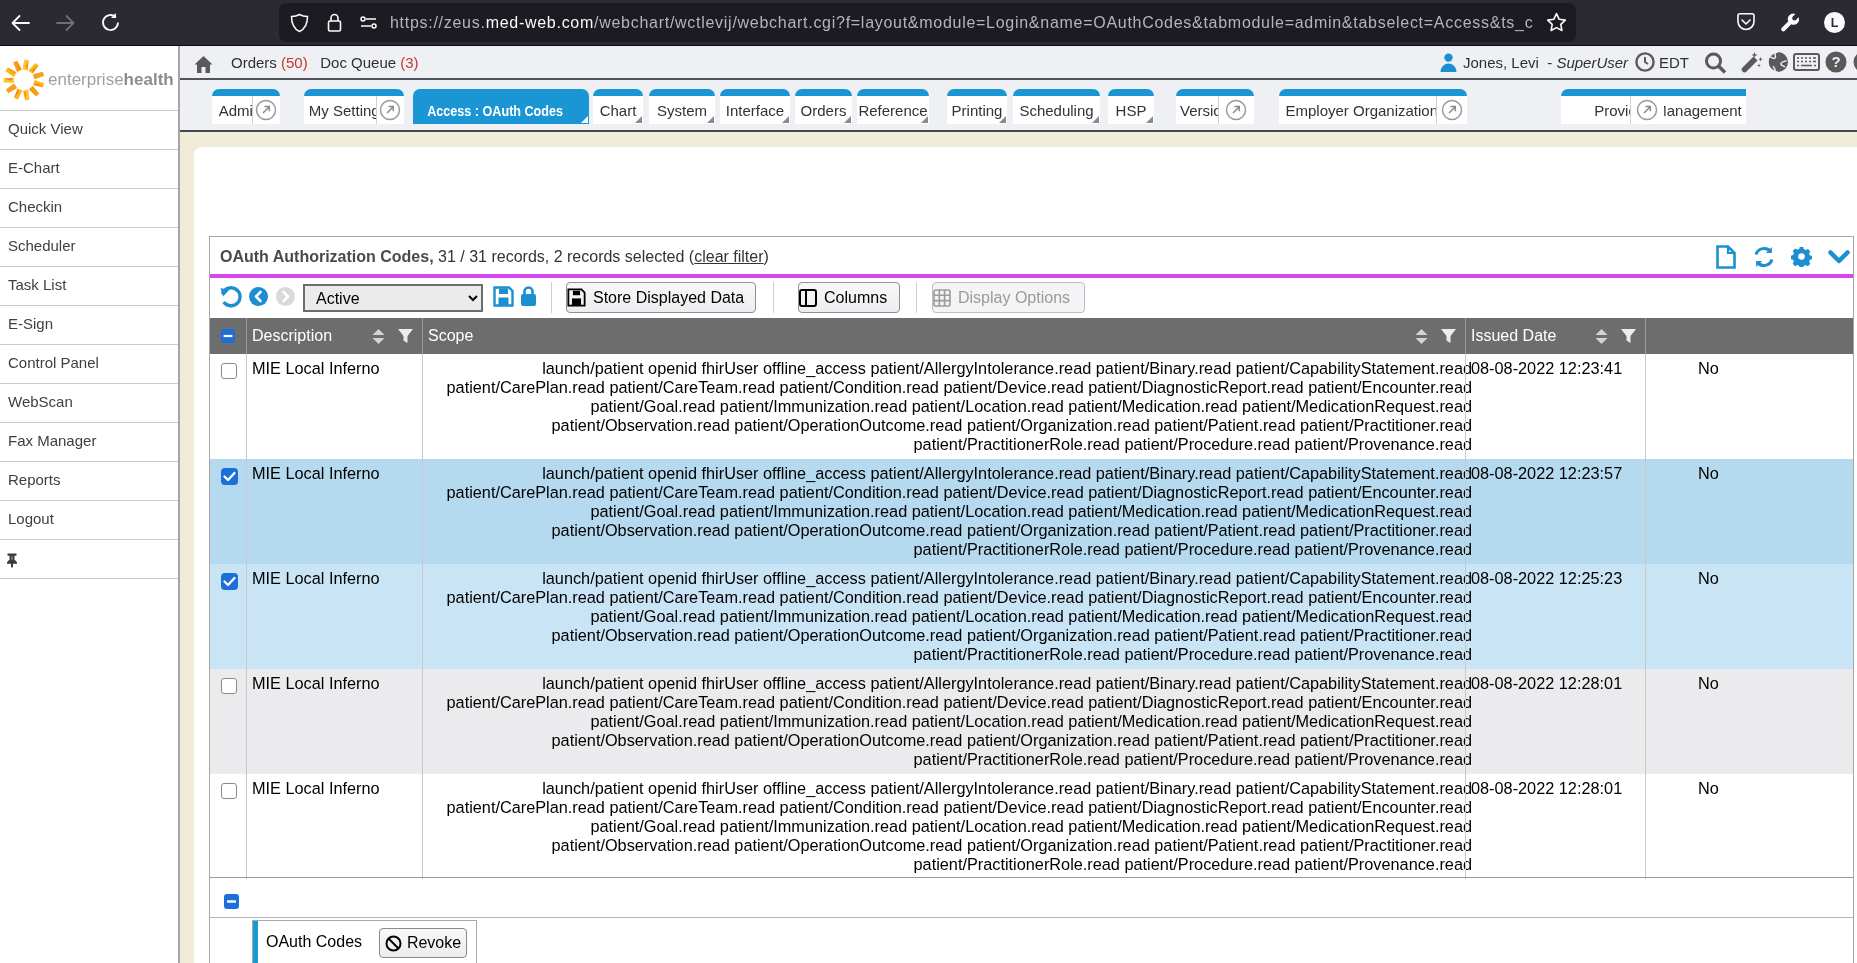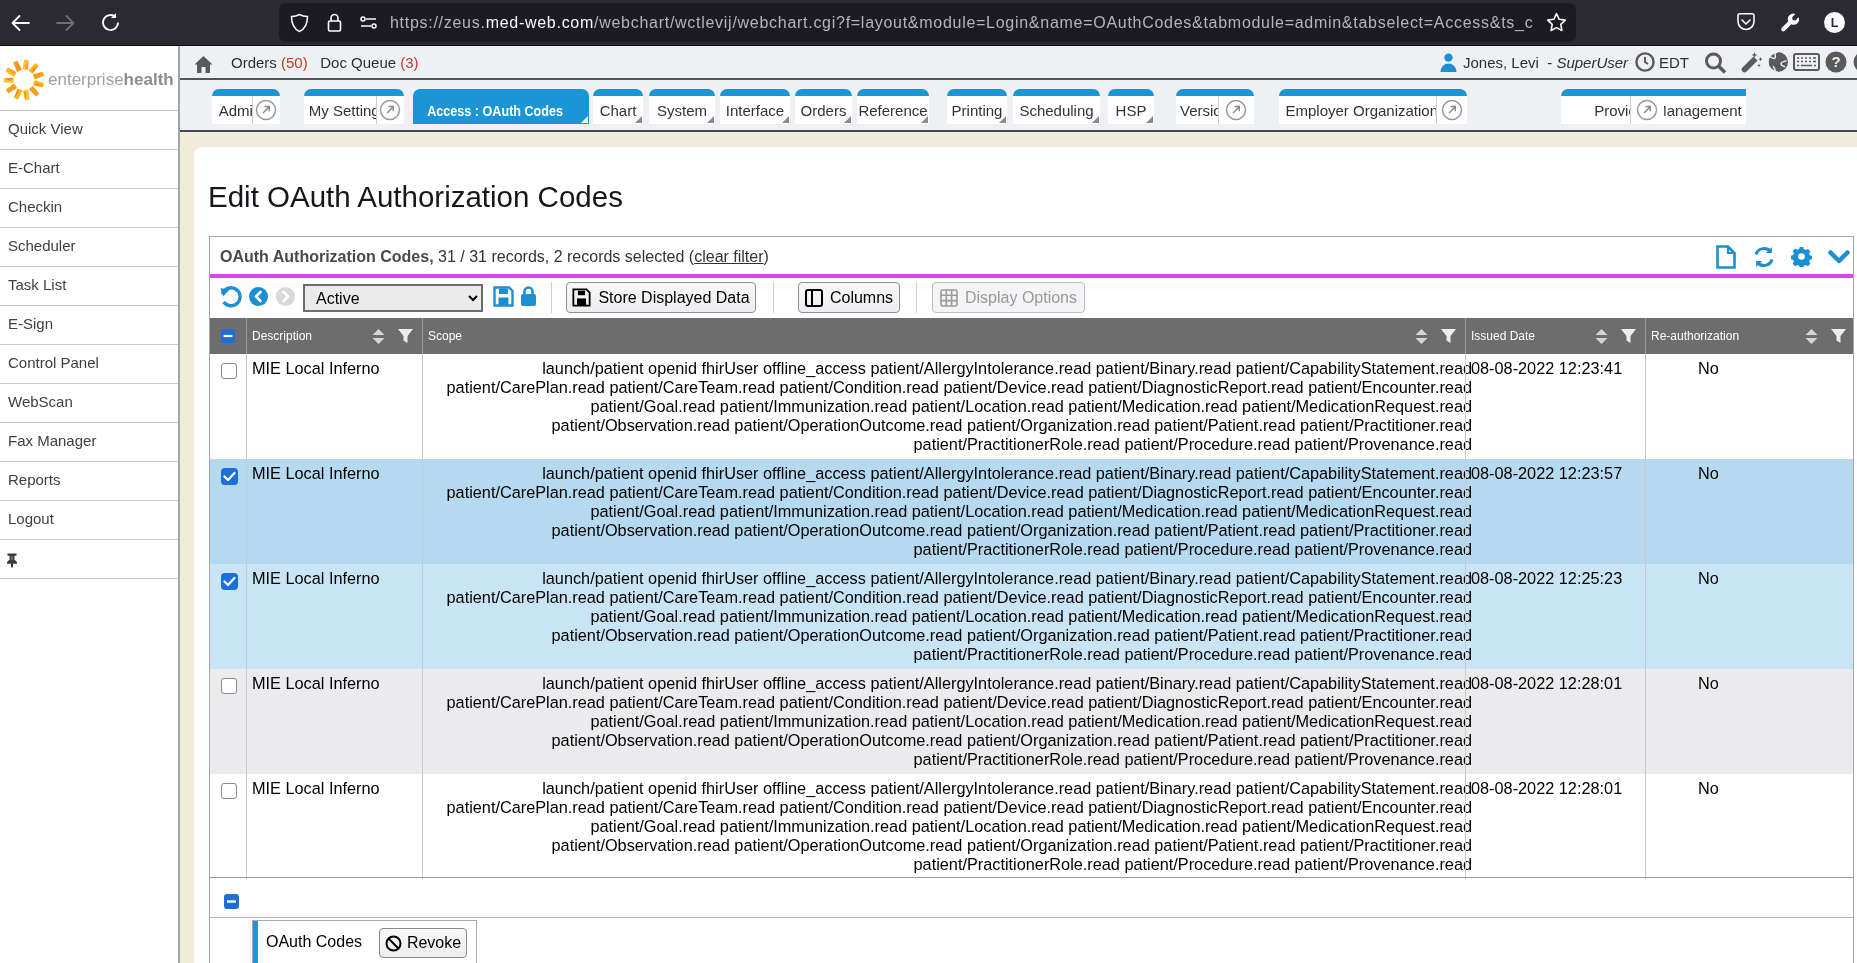--- a/index.html
+++ b/index.html
@@ -30,24 +30,24 @@
 #whitepanel{position:absolute;left:14px;top:15px;width:1663px;height:816px;background:#fff;border-radius:8px 0 0 0;}
 h1{position:absolute;left:14px;top:33px;margin:0;font-size:29.5px;font-weight:400;color:#17171b;letter-spacing:0;}
 
 #tpanel{position:absolute;left:15px;top:89px;width:1645px;height:727px;border:1px solid #a6a6a6;border-bottom:none;box-sizing:border-box;background:#fff;}
 #trow{position:absolute;left:0;top:0;width:100%;height:41px;border-bottom:4px solid #d946ef;box-sizing:border-box;}
 #trow .t1{position:absolute;left:10px;top:11px;font-size:16px;color:#333;}
 #trow b{color:#4a4a4c;}
 #toolbar{position:absolute;left:0;top:41px;width:100%;height:40px;}
 .vsep{position:absolute;top:4px;height:31px;width:0;border-left:1px solid #cfcfcf;}
 select#statussel{position:absolute;left:93px;top:6px;width:180px;height:28px;font-size:16px;font-family:"Liberation Sans",sans-serif;color:#000;background:#ebebeb;border:2px solid #6d6d6d;border-radius:0;padding-left:7px;}
-.btn{position:absolute;top:4px;height:31px;box-sizing:border-box;background:linear-gradient(#f8f8f8,#ededf0);border:1px solid #8f8f9d;border-radius:4px;font-size:16px;color:#000;display:flex;align-items:center;justify-content:center;gap:7px;}
+.btn{position:absolute;top:4px;height:31px;box-sizing:border-box;background:linear-gradient(#f8f8f8,#ededf0);border:1px solid #8f8f9d;border-radius:4px;font-size:16px;color:#000;display:flex;align-items:center;justify-content:flex-start;gap:7px;}
 .btn.dis{color:#9a9a9a;border-color:#bcbcc4;background:#f4f4f6;}
 
-#thead{position:absolute;left:0;top:81px;width:100%;height:36px;background:#6d6d6d;color:#fff;font-size:12px;}
+#thead{position:absolute;left:0;top:81px;width:100%;height:36px;background:#6d6d6d;color:#fff;font-size:16px;}
 .hcell{position:absolute;top:0;height:36px;display:flex;align-items:center;}
 .hsep{position:absolute;top:0;height:36px;width:1px;background:#9b9b9b;}
 
 .row{position:absolute;left:0;width:100%;height:105px;}
 .cell{position:absolute;top:0;font-size:16.3px;color:#000;line-height:19px;}
 .csep{position:absolute;top:0;height:100%;width:1px;background:#c9c9c9;}
 .scope{left:217px;top:5px;width:1045px;text-align:right;}
 .desc{left:42px;top:5px;}
 .idate{left:1261px;top:5px;}
 .reauth{left:1488px;top:5px;}
@@ -288,21 +288,20 @@
         </div>
         <div class="tabicon" style="left: 1450px; width: 34px;">
           <svg width="22" height="22" viewBox="0 0 22 22" style="margin-top:6px">
             <circle cx="11" cy="11" r="9.5" fill="none" stroke="#9a9a9a" stroke-width="1.5"></circle>
             <path d="M8 14 L14 8 M9.5 7.5 h4.8 v4.8" fill="none" stroke="#8a8a8a" stroke-width="1.5"></path>
           </svg>
         </div>
       </div>
     <div id="content">
       <div id="whitepanel">
-        <h1>Edit OAuth Authorization Codes</h1>
         <div id="tpanel">
           <div id="trow">
             <div class="t1"><b>OAuth Authorization Codes,</b> 31 / 31 records, 2 records selected (<span style="text-decoration:underline">clear filter</span>)</div>
 
             <svg class="abs" style="left:1506px;top:8px" width="20" height="24" viewBox="0 0 20 24">
                 <path d="M1.5 1.5 H12 L18.5 8 V22.5 H1.5 Z" fill="none" stroke="#1b8fd1" stroke-width="2.6"></path>
                 <path d="M12 1.5 V8 H18.5" fill="none" stroke="#1b8fd1" stroke-width="2.2"></path>
               </svg>
 
             <svg class="abs" style="left:1543px;top:9px" width="22" height="22" viewBox="0 0 22 22">
@@ -389,32 +388,20 @@
                     <path d="M7.5 1 L13.5 7 H1.5 Z" fill="#d4d4d4"></path>
                     <path d="M7.5 16 L13.5 10 H1.5 Z" fill="#d4d4d4"></path>
                   </svg>
                   <svg width="17" height="16" viewBox="0 0 17 16">
                     <path d="M1 1 H16 L10.5 8 V15 L6.5 12.5 V8 Z" fill="#e8eef2"></path>
                   </svg>
                 </span>
               </div>
               <div class="hcell" style="left: 1255px; width: 180px;">
                 <span style="margin-left:6px">Issued Date</span>
-                <span style="position:absolute;right:8px;display:flex;gap:11px;align-items:center">
-                  <svg width="15" height="17" viewBox="0 0 15 17">
-                    <path d="M7.5 1 L13.5 7 H1.5 Z" fill="#d4d4d4"></path>
-                    <path d="M7.5 16 L13.5 10 H1.5 Z" fill="#d4d4d4"></path>
-                  </svg>
-                  <svg width="17" height="16" viewBox="0 0 17 16">
-                    <path d="M1 1 H16 L10.5 8 V15 L6.5 12.5 V8 Z" fill="#e8eef2"></path>
-                  </svg>
-                </span>
-              </div>
-              <div class="hcell" style="left: 1435px; width: 210px;">
-                <span style="margin-left:6px">Re-authorization</span>
                 <span style="position:absolute;right:8px;display:flex;gap:11px;align-items:center">
                   <svg width="15" height="17" viewBox="0 0 15 17">
                     <path d="M7.5 1 L13.5 7 H1.5 Z" fill="#d4d4d4"></path>
                     <path d="M7.5 16 L13.5 10 H1.5 Z" fill="#d4d4d4"></path>
                   </svg>
                   <svg width="17" height="16" viewBox="0 0 17 16">
                     <path d="M1 1 H16 L10.5 8 V15 L6.5 12.5 V8 Z" fill="#e8eef2"></path>
                   </svg>
                 </span>
               </div>

